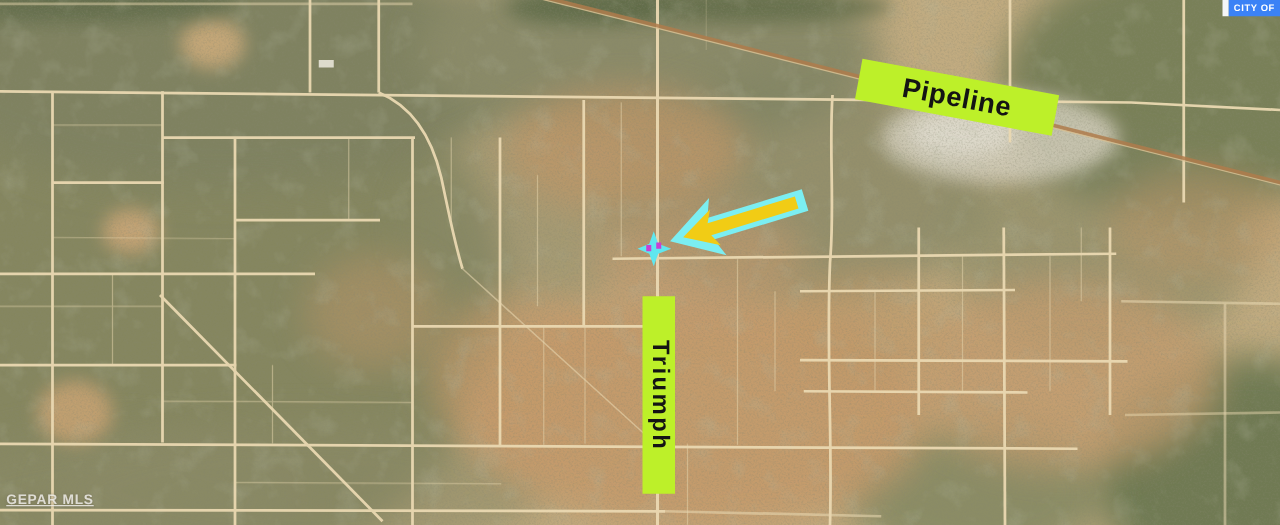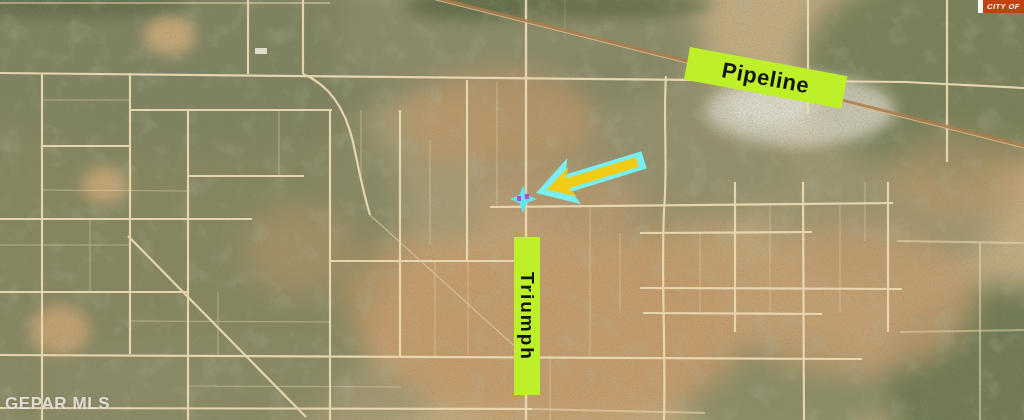--- a/index.html
+++ b/index.html
@@ -20,32 +20,33 @@
   }
   #triumph-label{
     left:514px;top:237px;width:26px;height:158px;
     font-size:19px;letter-spacing:2px;
   }
   #triumph-label .vtext{
     writing-mode:vertical-rl;text-orientation:sideways;
   }
   #watermark{
     position:absolute;left:5px;top:394px;
-    font-size:17px;font-weight:bold;letter-spacing:.6px;
+    font-size:11px;font-weight:bold;letter-spacing:.6px;
     color:rgba(243,242,238,.82);
     text-shadow:0 0 2px rgba(110,100,80,.65);
+    text-decoration:underline;
   }
   #city-badge{
     position:absolute;right:0;top:0;height:13px;display:flex;align-items:stretch;
   }
   #city-badge .strip{width:5px;background:#f5f6f8;}
   #city-badge .bar{
-    width:37px;background:#c2410c;color:#fff;overflow:hidden;
+    width:37px;background:#3b82f6;color:#fff;overflow:hidden;
     font-size:7.5px;font-weight:bold;letter-spacing:.5px;
-    line-height:13px;padding-left:4px;white-space:nowrap;font-style:italic;
+    line-height:13px;padding-left:4px;white-space:nowrap;
   }
 </style>
 </head>
 <body>
 
 <div id="stage">
 
   <svg id="terrain" width="1024" height="420" viewBox="0 0 1024 420">
     <defs>
       <filter id="soft" x="-40%" y="-40%" width="180%" height="180%">

